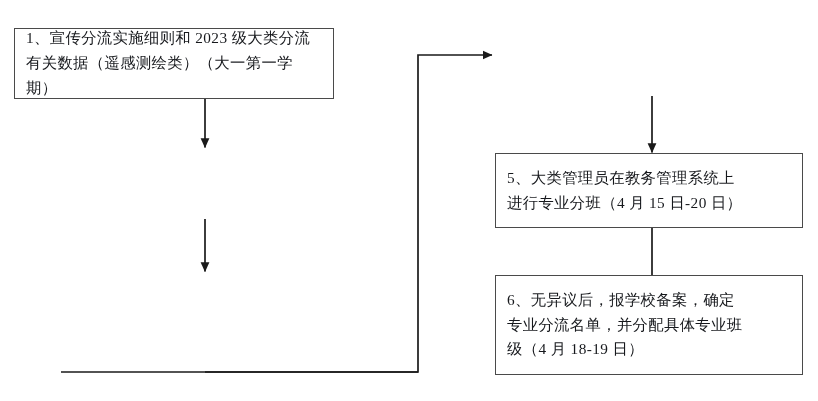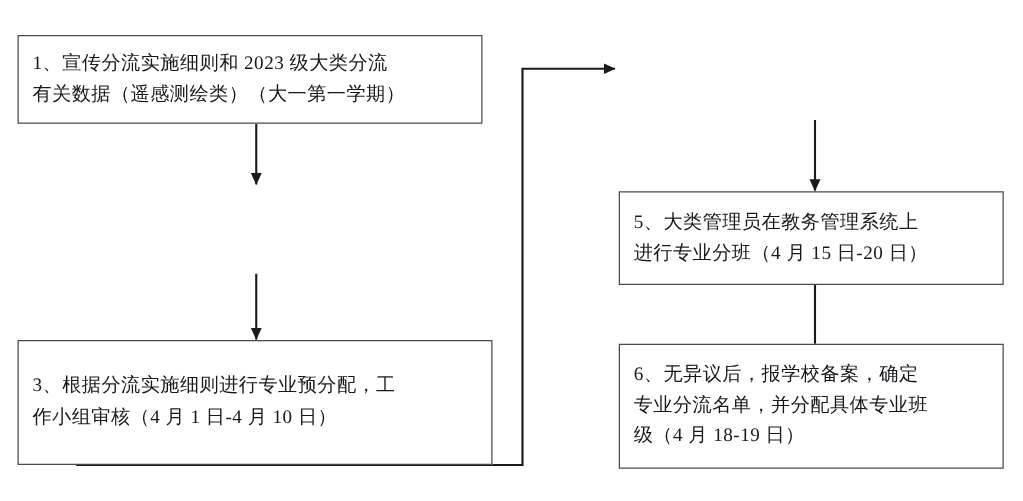--- a/index.html
+++ b/index.html
@@ -27,21 +27,21 @@
     padding:0 11px;
     font-size:15.3px;
     line-height:1.62;
     color:#16181c;
     letter-spacing:0.4px;
     text-align:left;
     white-space:pre-line;
     font-family:"Liberation Serif","DejaVu Serif",serif;
   }
   
-  #n1{left:14px;  top:28px;  width:372px; height:71px;}
+  #n1{left:14px;  top:28px;  width:320px; height:71px;}
   #n2{left:14px;  top:148px; width:380px; height:71px;}
   #n3{left:14px;  top:272px; width:380px; height:100px;}
   
   #n4{left:495px; top:24px;  width:308px; height:72px;}
   #n5{left:495px; top:153px; width:308px; height:75px;}
   #n6{left:495px; top:275px; width:308px; height:100px;}
 </style>
 </head>
 <body>
 
@@ -77,24 +77,20 @@
       <line x1="652" y1="228" x2="652" y2="284.5" stroke="#1a1a1a" stroke-width="1.7" marker-end="url(#ah)"></line>
     </g>
   </svg>
 
   <div class="node" id="n1">
     <span class="txt">1、宣传分流实施细则和 2023 级大类分流
 有关数据（遥感测绘类）（大一第一学期）</span>
   </div>
 
 
-  <div class="node" id="n3">
-    <span class="txt">3、根据分流实施细则进行专业预分配，工
-作小组审核（4 月 1 日-4 月 10 日）</span>
-  </div>
 
 
   <div class="node" id="n5">
     <span class="txt">5、大类管理员在教务管理系统上
 进行专业分班（4 月 15 日-20 日）</span>
   </div>
 
   <div class="node" id="n6">
     <span class="txt">6、无异议后，报学校备案，确定
 专业分流名单，并分配具体专业班

